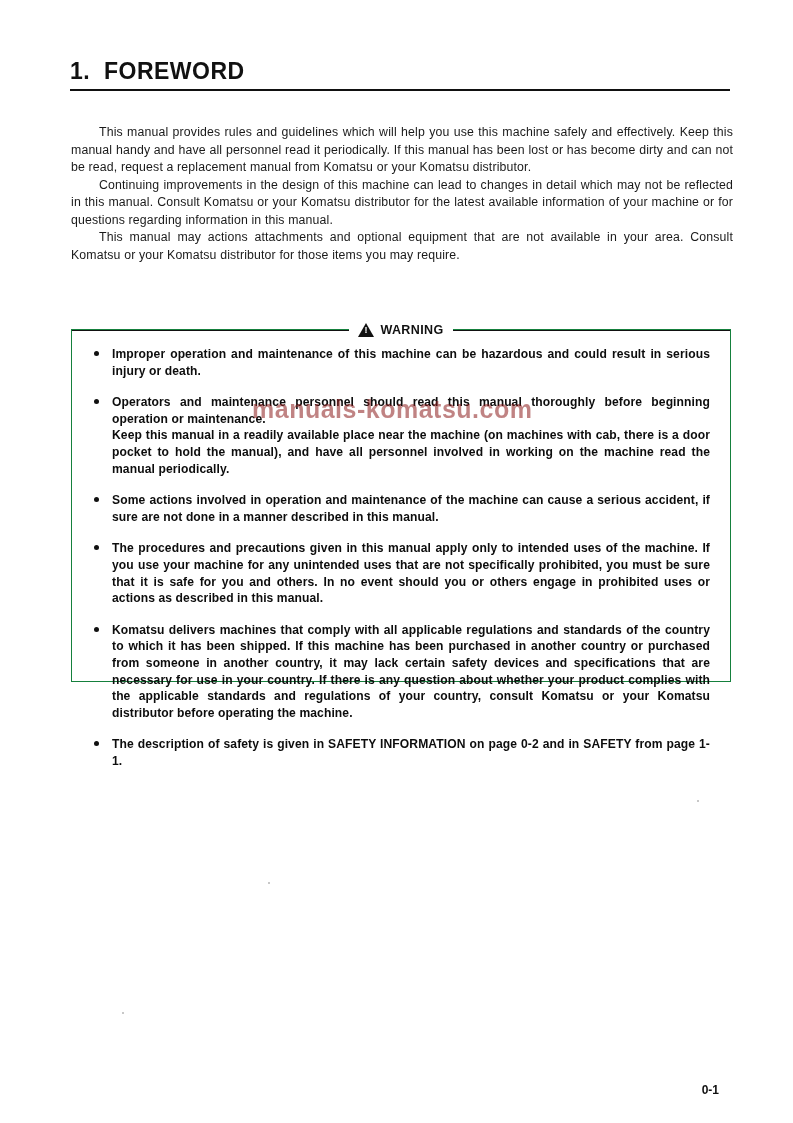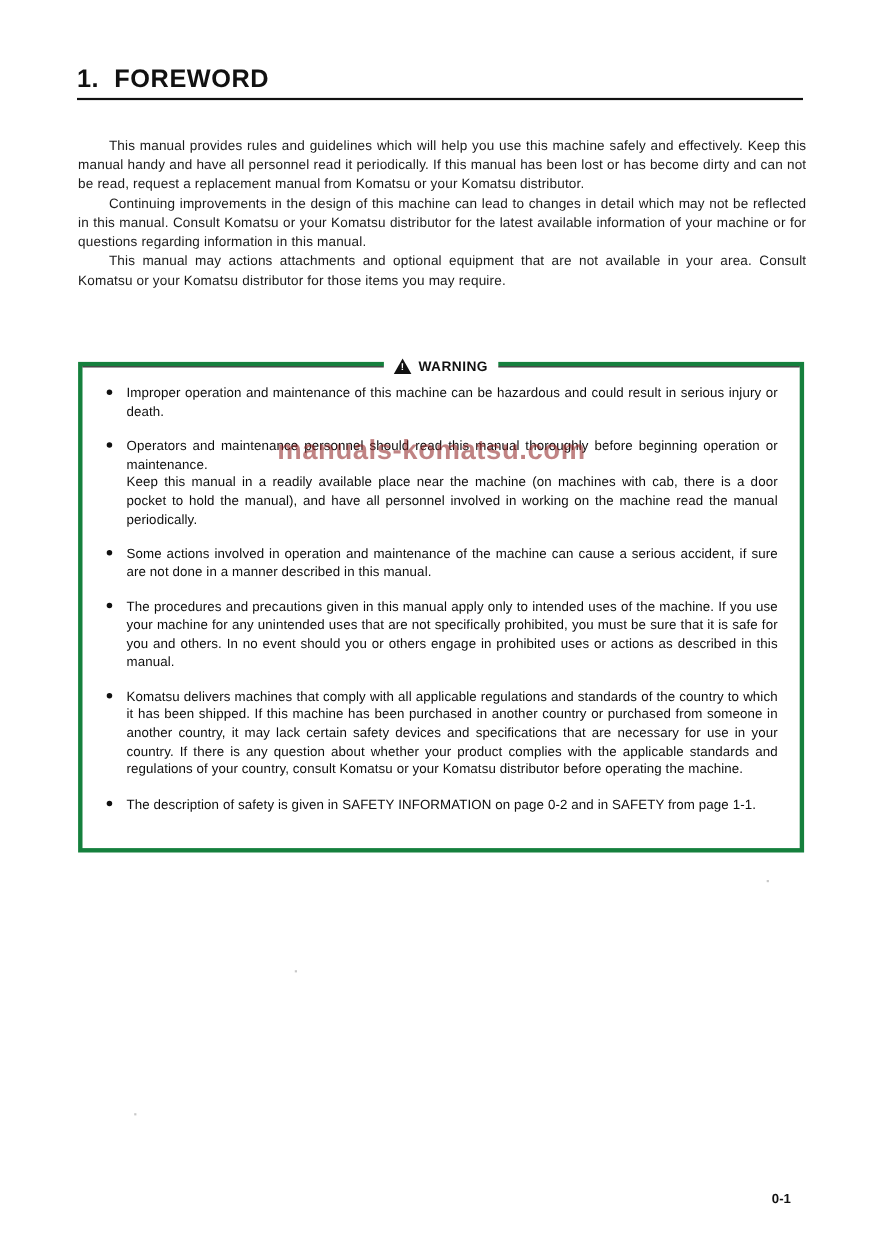--- a/index.html
+++ b/index.html
@@ -58,22 +58,22 @@
     margin: 0 0 0 0;
     text-indent: 28px;
   }
 
   
   .warn-box {
     position: absolute;
     left: 71px;
     top: 329px;
     width: 660px;
-    height: 446px;
-    border: 4px solid #15803d;
+    height: 353px;
+    border: 1px solid #15803d;
     box-sizing: border-box;
   }
   .warn-header {
     position: absolute;
     left: 0;
     top: -9px;
     width: 100%;
     height: 18px;
     display: flex;
     align-items: center;
@@ -119,21 +119,21 @@
     width: 100%;
     box-sizing: border-box;
     padding: 0 20px 0 18px;
   }
   .warn-item {
     position: relative;
     padding-left: 22px;
     margin-bottom: 15px;
     font-size: 12.1px;
     line-height: 16.6px;
-    font-weight: normal;
+    font-weight: bold;
     text-align: justify;
     color: #0d0d0d;
     letter-spacing: 0.1px;
   }
   .warn-item .bullet {
     position: absolute;
     left: 4px;
     top: 5px;
     width: 5px;
     height: 5px;

